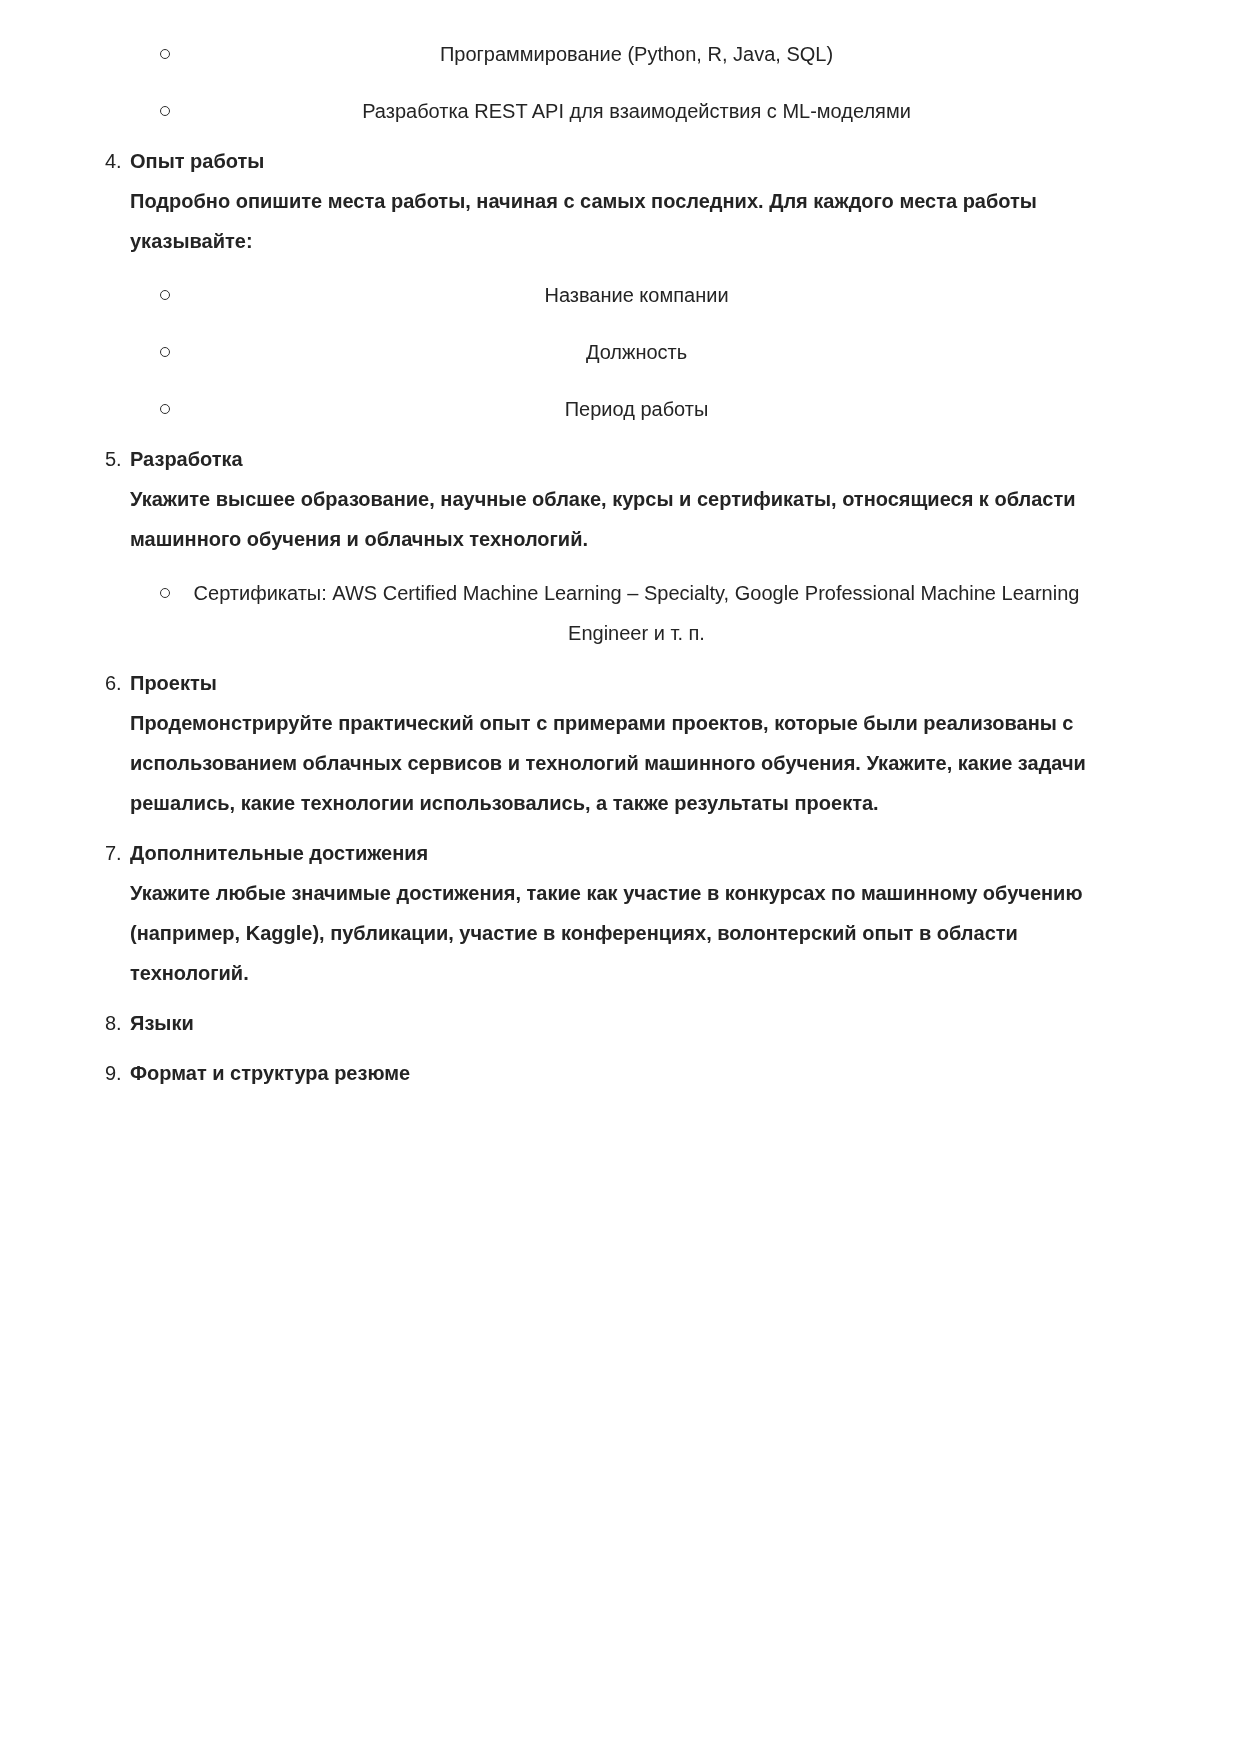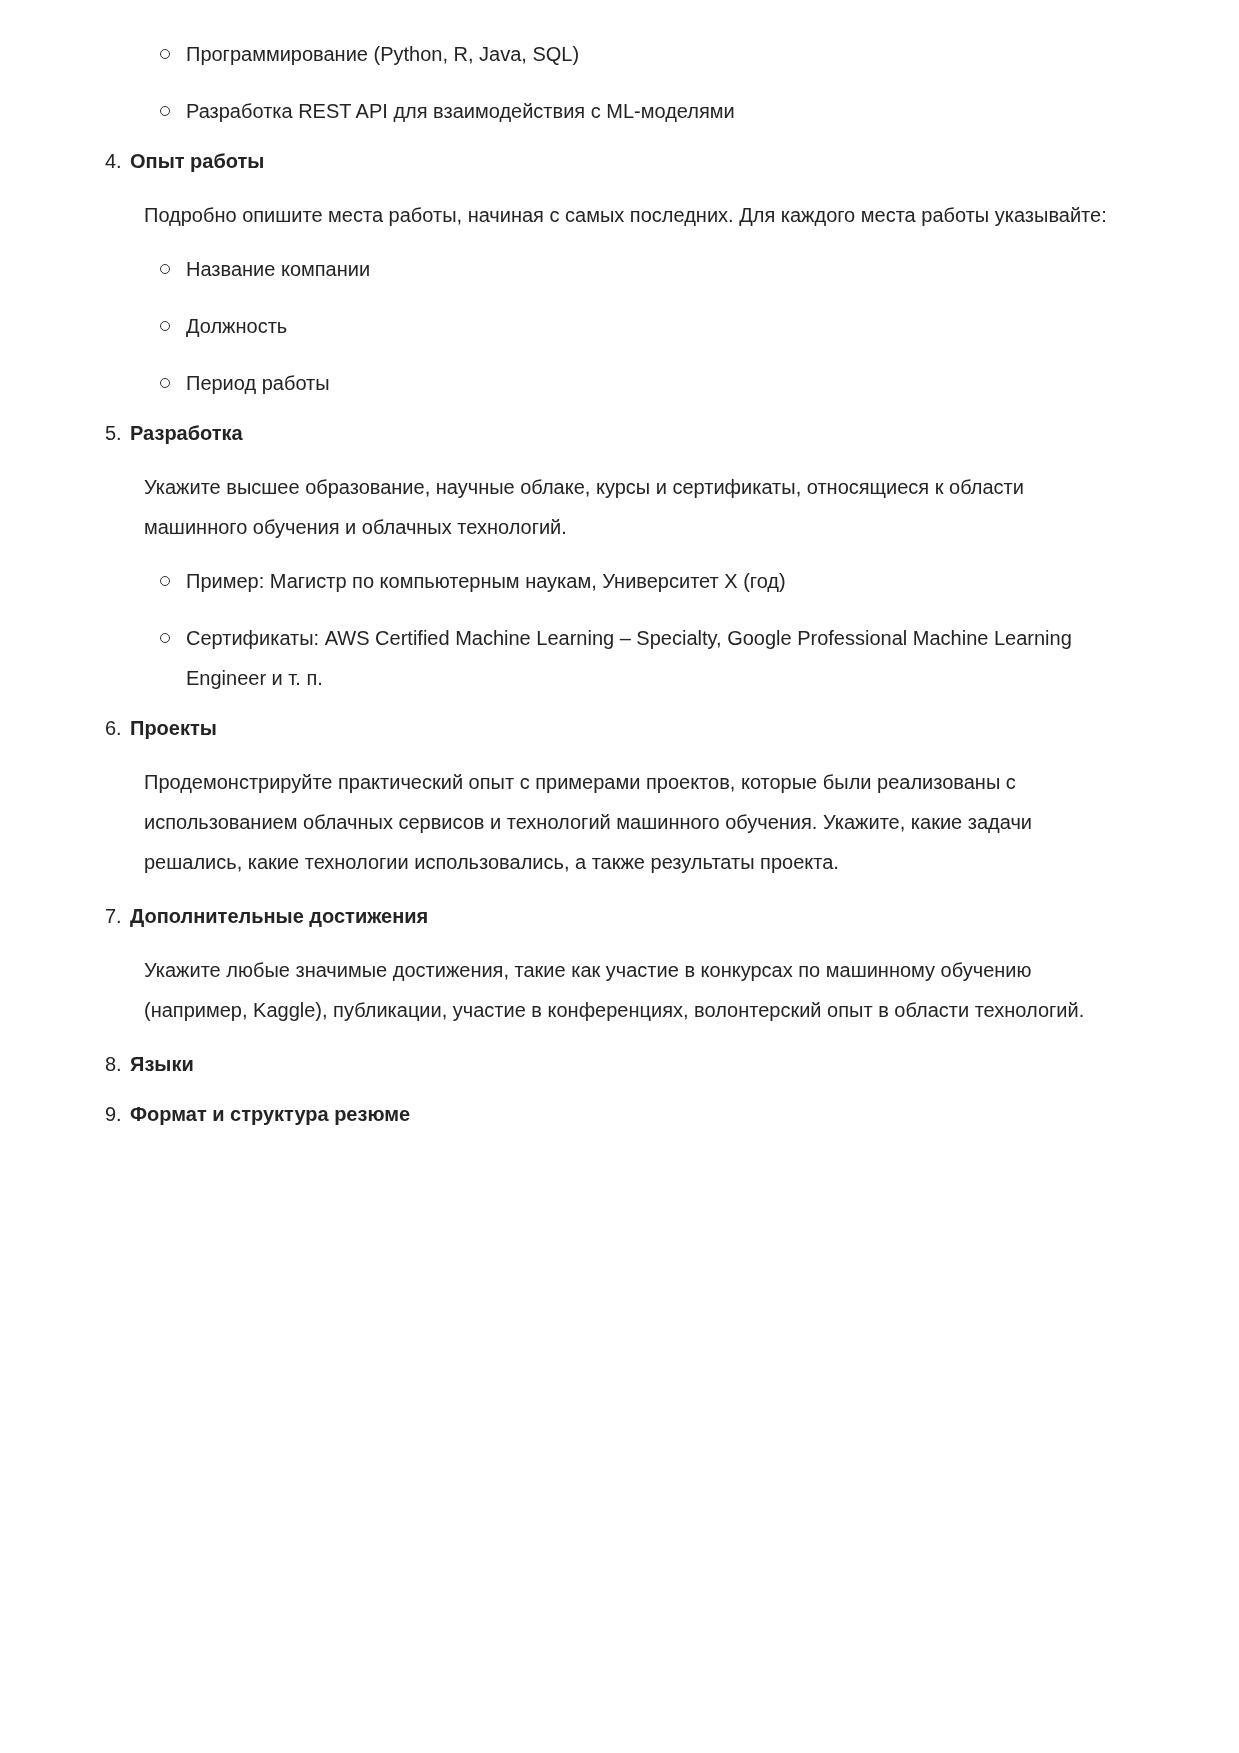--- a/index.html
+++ b/index.html
@@ -21,20 +21,21 @@
     box-sizing: border-box;
     background: #ffffff;
     padding: 34px 104px 60px 130px;
     overflow: hidden;
   }
   
   ul.bullets {
     list-style: none;
     margin: 14px 0 0 0;
     padding: 0;
+    text-align: center;
   }
   ul.bullets.first {
     margin-top: 0;
   }
   ul.bullets li {
     position: relative;
     padding-left: 56px;
     max-width: 901px;
   }
   ul.bullets li + li {
@@ -58,22 +59,23 @@
     position: relative;
     font-weight: 700;
   }
   .heading .num {
     position: absolute;
     left: -25px;
     top: 0;
     font-weight: 400;
   }
   .para {
-    margin: 14px;
+    margin: 0;
     max-width: 1000px;
+    font-weight: bold;
   }
 </style>
 </head>
 <body>
 
 <div class="page">
 
   <ul class="bullets first">
     <li>
       <span class="bullet-circle"></span>
@@ -109,24 +111,20 @@
 
   <section class="section">
     <div class="heading">
       <span class="num">5.</span>
       <span class="title">Разработка</span>
     </div>
     <p class="para">Укажите высшее образование, научные облаке, курсы и сертификаты, относящиеся к области машинного обучения и облачных технологий.</p>
     <ul class="bullets">
       <li>
         <span class="bullet-circle"></span>
-        <span>Пример: Магистр по компьютерным наукам, Университет X (год)</span>
-      </li>
-      <li>
-        <span class="bullet-circle"></span>
         <span>Сертификаты: AWS Certified Machine Learning – Specialty, Google Professional Machine Learning Engineer и т. п.</span>
       </li>
     </ul>
   </section>
 
   <section class="section">
     <div class="heading">
       <span class="num">6.</span>
       <span class="title">Проекты</span>
     </div>

